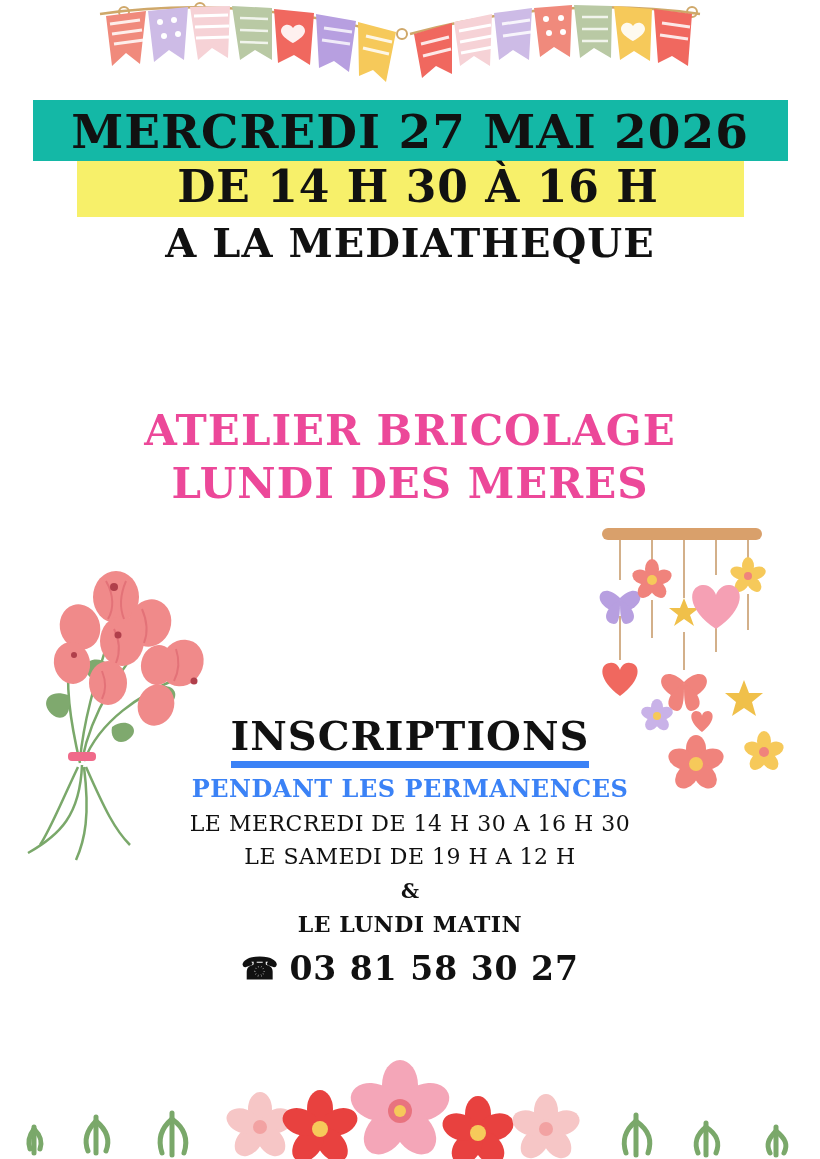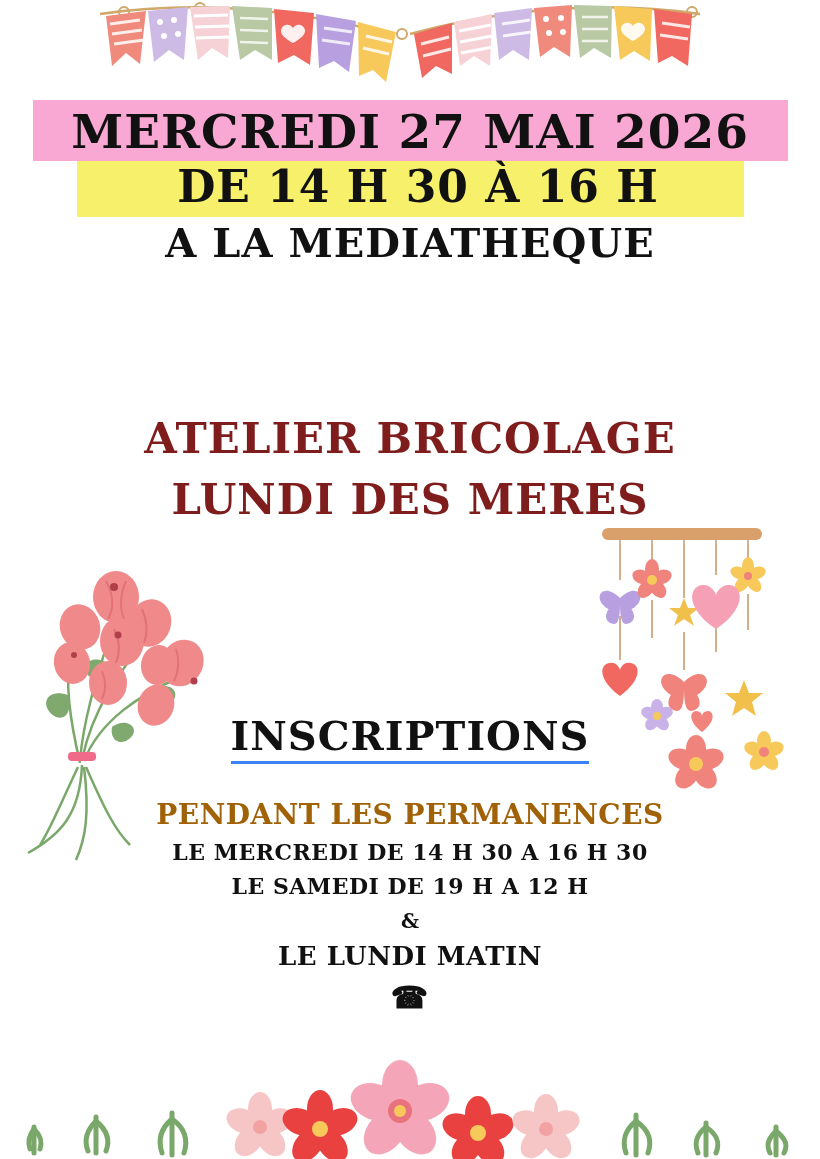--- a/index.html
+++ b/index.html
@@ -40,21 +40,21 @@
   }
   .hl-line {
     font-family: "DejaVu Serif", serif;
     font-weight: bold;
     letter-spacing: 1px;
     color: #111111;
     line-height: 1.0;
   }
   .hl-1 {
     font-size: 47px;
-    background: #f9a8d4;
+    background: #14b8a6;
     display: block;
     padding: 8px 0 6px 0;
     width: 755px;
     margin: 0 auto;
   }
   .hl-2 {
     font-size: 44px;
     display: block;
     margin: 0 auto;
     width: 651px;
@@ -73,23 +73,22 @@
     top: 405px;
     left: 0;
     width: 820px;
     text-align: center;
   }
   .title-line {
     font-family: "DejaVu Serif", serif;
     font-weight: bold;
     font-size: 42px;
     letter-spacing: 1px;
-    color: #7f1d1d;
+    color: #ec4899;
     line-height: 1.25;
-    margin-top: 8px;
   }
 
   
   .bouquet {
     position: absolute;
     left: 10px;
     top: 545px;
     width: 230px;
     height: 320px;
   }
@@ -111,50 +110,50 @@
     width: 820px;
     text-align: center;
   }
   .ins-title {
     font-family: "DejaVu Serif", serif;
     font-weight: bold;
     font-size: 40px;
     letter-spacing: 1px;
     color: #111111;
     display: inline-block;
-    border-bottom: 3px solid #3b82f6;
+    border-bottom: 7px solid #3b82f6;
     padding-bottom: 2px;
   }
   .ins-l1 {
     font-family: "DejaVu Serif", serif;
     font-weight: bold;
-    font-size: 28px;
-    color: #a16207;
-    margin-top: 34px;
+    font-size: 24px;
+    color: #3b82f6;
+    margin-top: 6px;
     letter-spacing: 0.5px;
   }
   .ins-l2, .ins-l3 {
     font-family: "DejaVu Serif", serif;
-    font-weight: bold;
+    font-weight: normal;
     font-size: 22px;
     color: #111111;
     margin-top: 8px;
     letter-spacing: 0.5px;
   }
   .ins-amp {
     font-family: "DejaVu Serif", serif;
     font-weight: bold;
     font-size: 20px;
     color: #111111;
     margin-top: 10px;
   }
   .ins-l4 {
     font-family: "DejaVu Serif", serif;
     font-weight: bold;
-    font-size: 26px;
+    font-size: 22px;
     color: #111111;
     margin-top: 8px;
     letter-spacing: 0.5px;
   }
   .ins-phone {
     font-family: "DejaVu Serif", serif;
     font-weight: bold;
     font-size: 33px;
     color: #111111;
     margin-top: 12px;
@@ -428,20 +427,21 @@
     <div>
       <span class="ins-title">INSCRIPTIONS</span>
     </div>
     <div class="ins-l1">PENDANT LES PERMANENCES</div>
     <div class="ins-l2">LE MERCREDI DE 14 H 30 A 16 H 30</div>
     <div class="ins-l3">LE SAMEDI DE 19 H A 12 H</div>
     <div class="ins-amp">&amp;</div>
     <div class="ins-l4">LE LUNDI MATIN</div>
     <div class="ins-phone">
       <span class="phone-glyph">☎</span>
+      <span>03 81 58 30 27</span>
     </div>
   </div>
 
   <div class="bottom-border">
     <svg width="820" height="130" viewBox="0 0 820 130" xmlns="http://www.w3.org/2000/svg">
 
       <g stroke="#7aa86a" stroke-width="5" stroke-linecap="round" fill="none">
         <path d="M34 98 C 34 112, 34 118, 34 124"></path>
         <path d="M34 100 C 28 108, 28 114, 30 120"></path>
         <path d="M34 100 C 42 108, 42 114, 40 120"></path>

